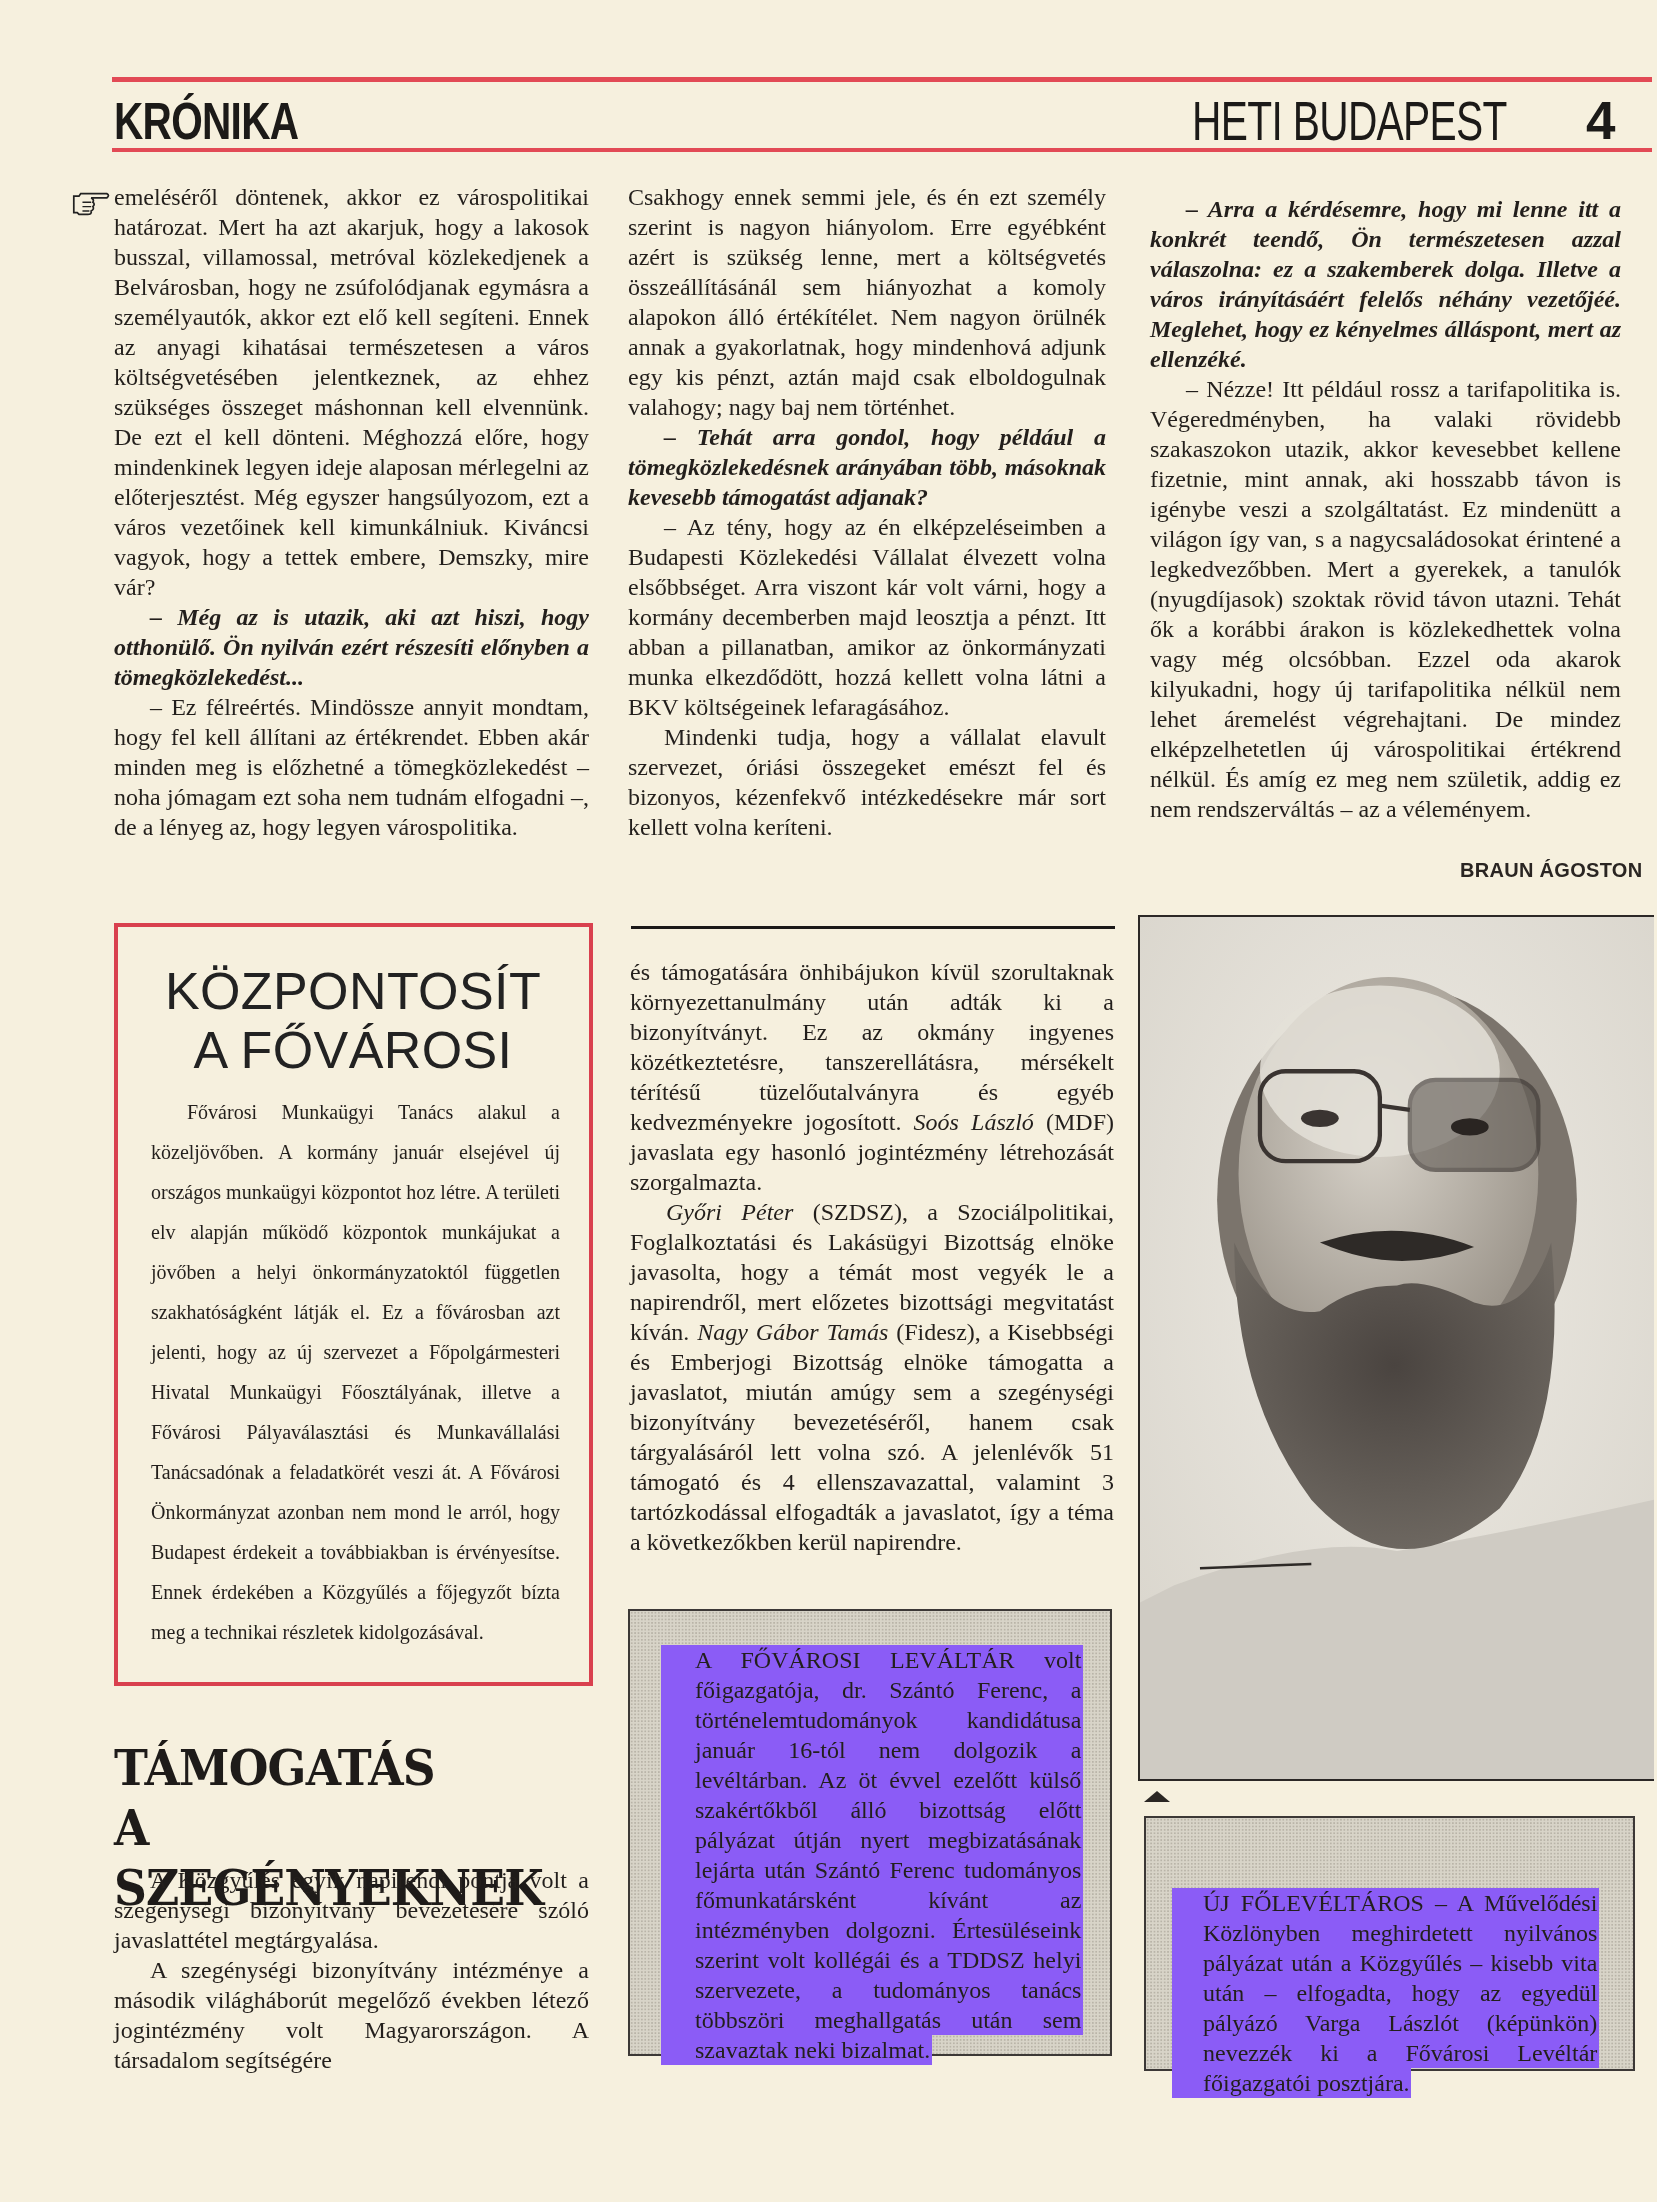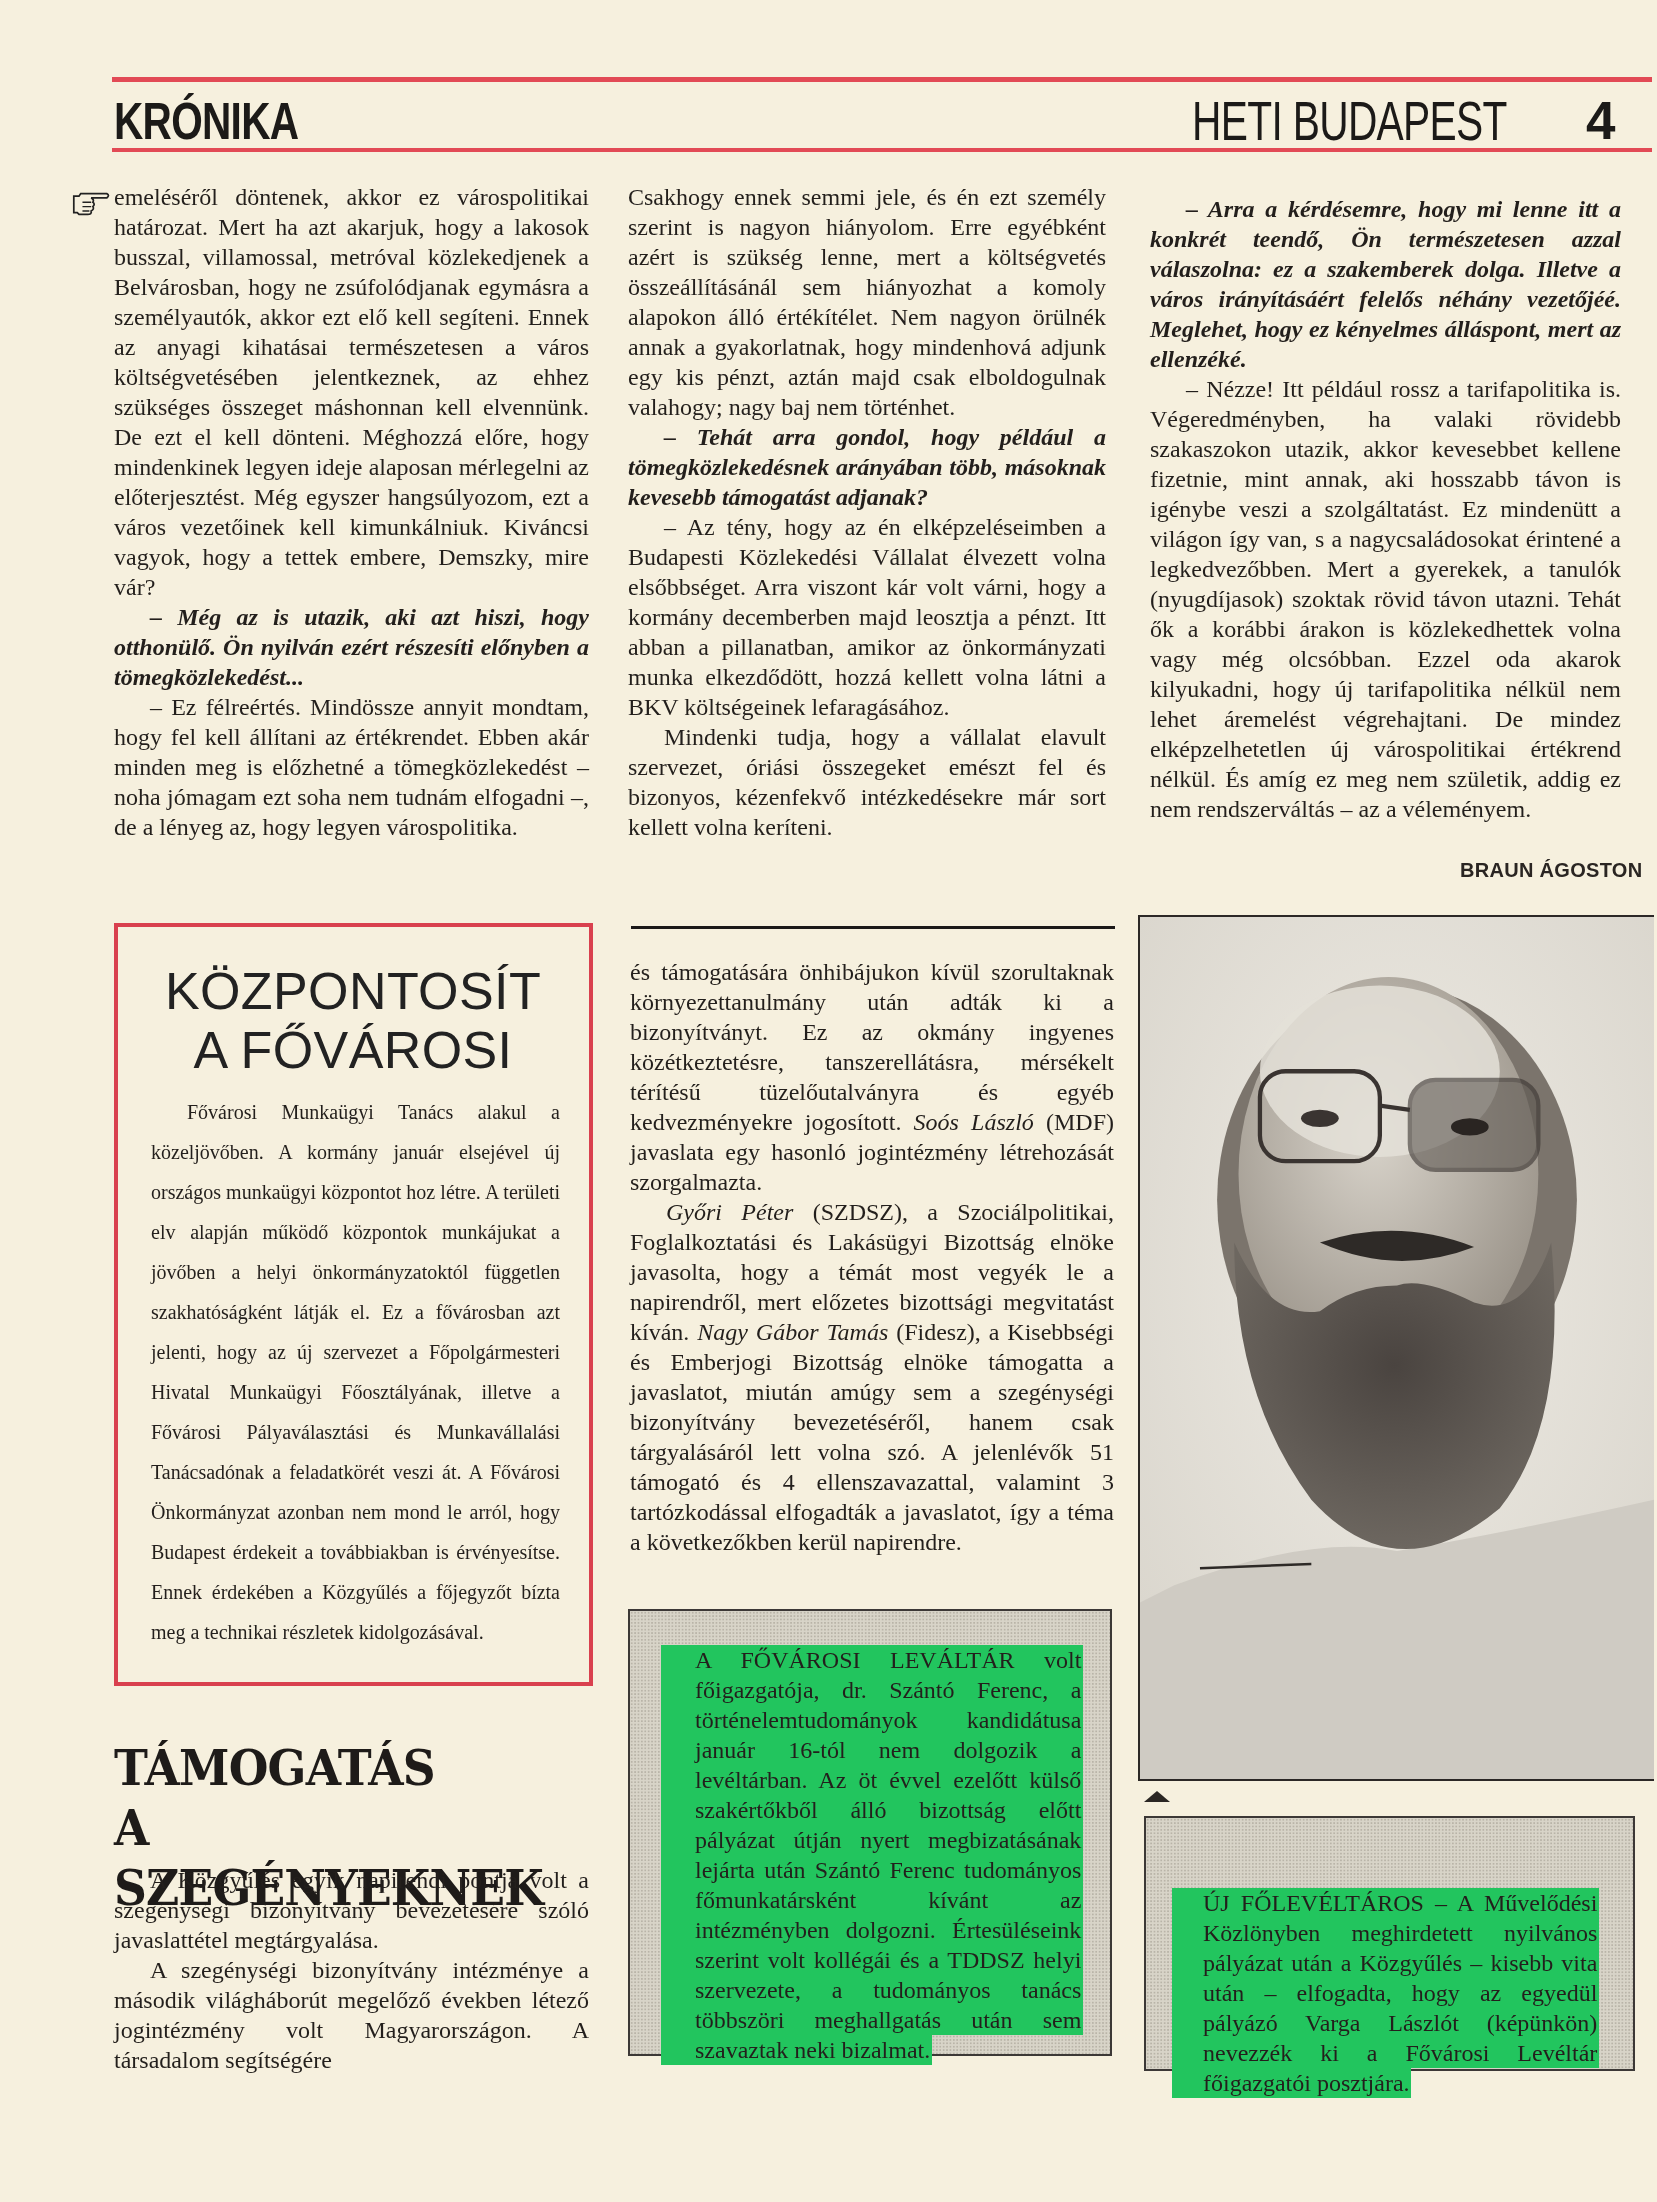--- a/index.html
+++ b/index.html
@@ -88,21 +88,21 @@
     background-image:
       radial-gradient(#b9b4a8 0.9px, transparent 1.1px);
     background-size: 3.4px 3.4px;
   }
   .grey-box1 { left: 628px; top: 1609px; width: 484px; height: 447px; }
   .grey-box2 { left: 1144px; top: 1816px; width: 491px; height: 255px; }
   .highlight-text {
     position: absolute; font-size: 24px; line-height: 30px; text-align: justify;
   }
   .highlight-text span.hl {
-    background: #22c55e;
+    background: #8b5cf6;
     box-decoration-break: clone; -webkit-box-decoration-break: clone;
     padding: 1.7px 1.7px;
   }
   .hl-1 { left: 661px; top: 1645px; width: 422px; }
   .hl-2 { left: 1172px; top: 1842px; width: 427px; margin-top: 46px; }
 
   
   .photo {
     position: absolute; left: 1138px; top: 915px; width: 516px; height: 866px;
     border-left: 2.6px solid #2c2826; border-top: 2.6px solid #2c2826; border-bottom: 2.6px solid #2c2826;

